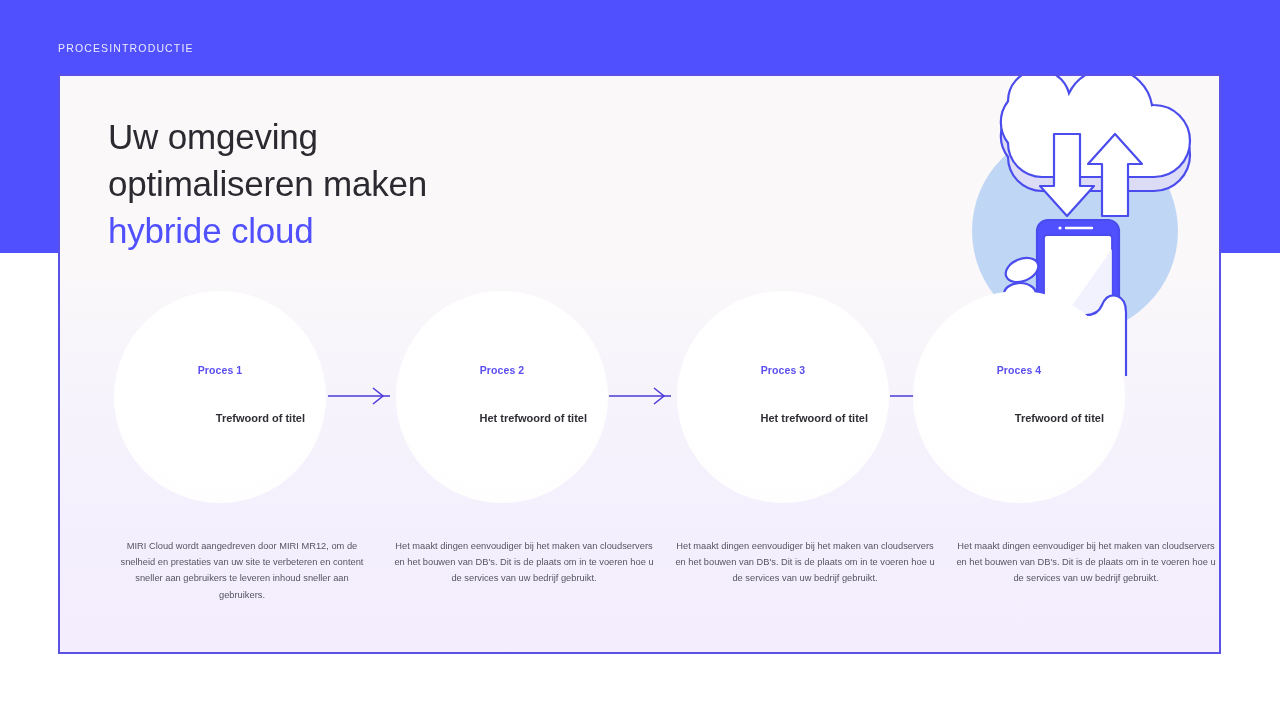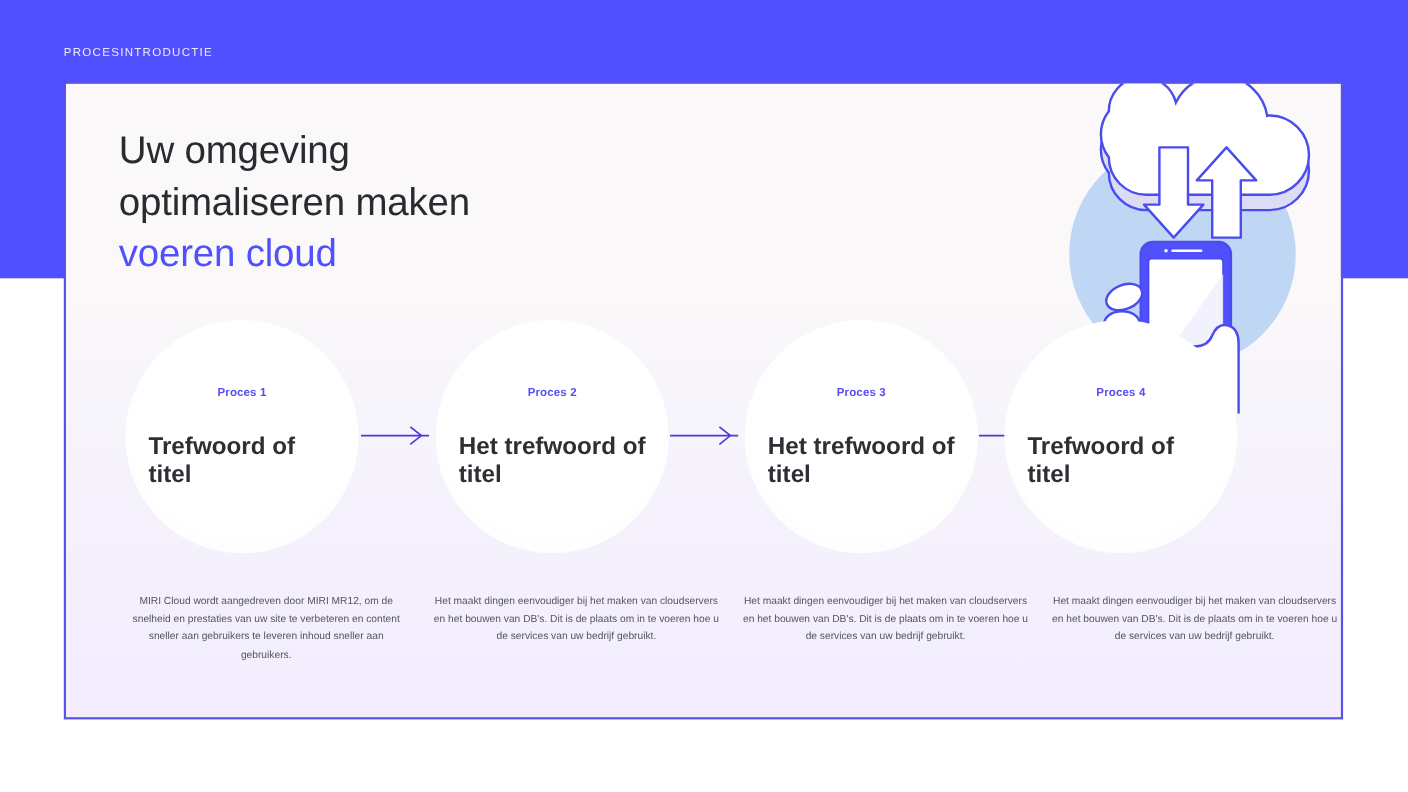--- a/index.html
+++ b/index.html
@@ -127,25 +127,25 @@
     justify-content: center;
   }
   .node-step {
     font-size: 10.5px;
     font-weight: 700;
     color: #5a4ef0;
     letter-spacing: 0.1px;
     margin-bottom: 30px;
   }
   .node-title {
-    font-size: 22px;
+    font-size: 11px;
     font-weight: 700;
     color: #2e2e35;
     line-height: 25px;
-    text-align: left;
+    text-align: right;
     width: 170px;
   }
 
   
   .connector {
     position: absolute;
     top: 94px;
     width: 66px;
     height: 22px;
   }
@@ -176,21 +176,21 @@
 
 <div class="eyebrow">PROCESINTRODUCTIE</div>
 
 <div class="page-number">07</div>
 
 <div class="card">
 
   <div class="title-block">
     <div class="title-line">Uw omgeving</div>
     <div class="title-line">optimaliseren maken</div>
-    <div class="title-line accent">voeren cloud</div>
+    <div class="title-line accent">hybride cloud</div>
   </div>
 
   <div class="illustration">
     <svg width="250" height="350" viewBox="0 0 250 350">
 
       <circle cx="125" cy="205" r="103" fill="#bfd6f5"></circle>
 
       <g>
         <path d="M58 131 a34 34 0 0 0 34 34 h112 a36 36 0 0 0 0-72
                  a5 5 0 0 0 -2 .2 a44 44 0 0 0 -83 -12

